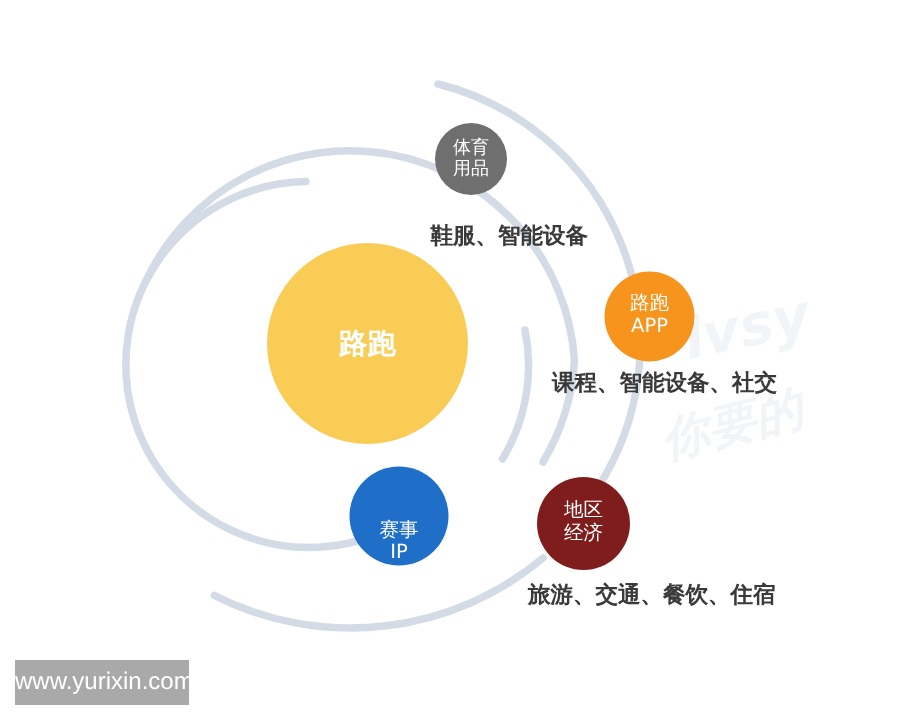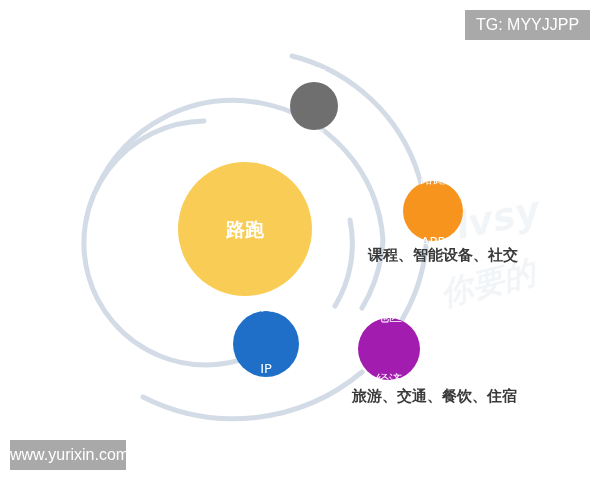--- a/index.html
+++ b/index.html
@@ -12,21 +12,21 @@
   .tag {
     position: absolute; background: #a9a9a9; color: #ffffff;
     font-family: "Liberation Sans", "DejaVu Sans", sans-serif;
     font-size: 16px; line-height: 30px; text-align: center;
   }
   .tag-top { left: 465px; top: 10px; width: 125px; height: 30px; }
   .tag-bottom { left: 10px; top: 440px; width: 116px; height: 30px; }
   .node {
     position: absolute; border-radius: 50%; color: #ffffff;
     display: flex; flex-direction: column; align-items: center; justify-content: center;
-    text-align: center; line-height: 1.15; gap: 48px;
+    text-align: center; line-height: 1.15;
   }
   .node span { display: block; }
   .node-core { left: 178px; top: 162px; width: 134px; height: 134px; font-size: 19px; font-weight: bold; line-height: 1.3; }
   .node-gear { left: 290px; top: 82px; width: 48px; height: 48px; font-size: 12px; }
   .node-app { left: 403px; top: 181px; width: 60px; height: 60px; font-size: 13px; }
   .node-ip { left: 233px; top: 311px; width: 66px; height: 66px; font-size: 13px; justify-content: flex-end; }
   .node-region { left: 358px; top: 318px; width: 62px; height: 62px; font-size: 13px; }
   .caption {
     position: absolute; color: #3a3a3a; font-size: 15px; font-weight: bold; white-space: nowrap;
   }
@@ -65,33 +65,33 @@
   </svg>
 
   <div class="node node-core" style="background:#f9cd55;">
     <span>路跑</span>
   </div>
 
   <div class="node node-gear" style="background:#6f6f6f;">
     <span>体育</span>
     <span>用品</span>
   </div>
+  <div class="caption cap-gear">鞋服、智能设备</div>
 
   <div class="node node-app" style="background:#f7941d;">
     <span>路跑</span>
     <span>APP</span>
   </div>
   <div class="caption cap-app">课程、智能设备、社交</div>
 
   <div class="node node-ip" style="background:#1f6fc9;">
     <span>赛事</span>
     <span>IP</span>
   </div>
 
-  <div class="node node-region" style="background:#a21caf;">
+  <div class="node node-region" style="background:#7f1d1d;">
     <span>地区</span>
     <span>经济</span>
   </div>
   <div class="caption cap-region">旅游、交通、餐饮、住宿</div>
 
-  <div class="tag tag-top">TG: MYYJJPP</div>
   <div class="tag tag-bottom">www.yurixin.com</div>
 </div>
 
 </body></html>

